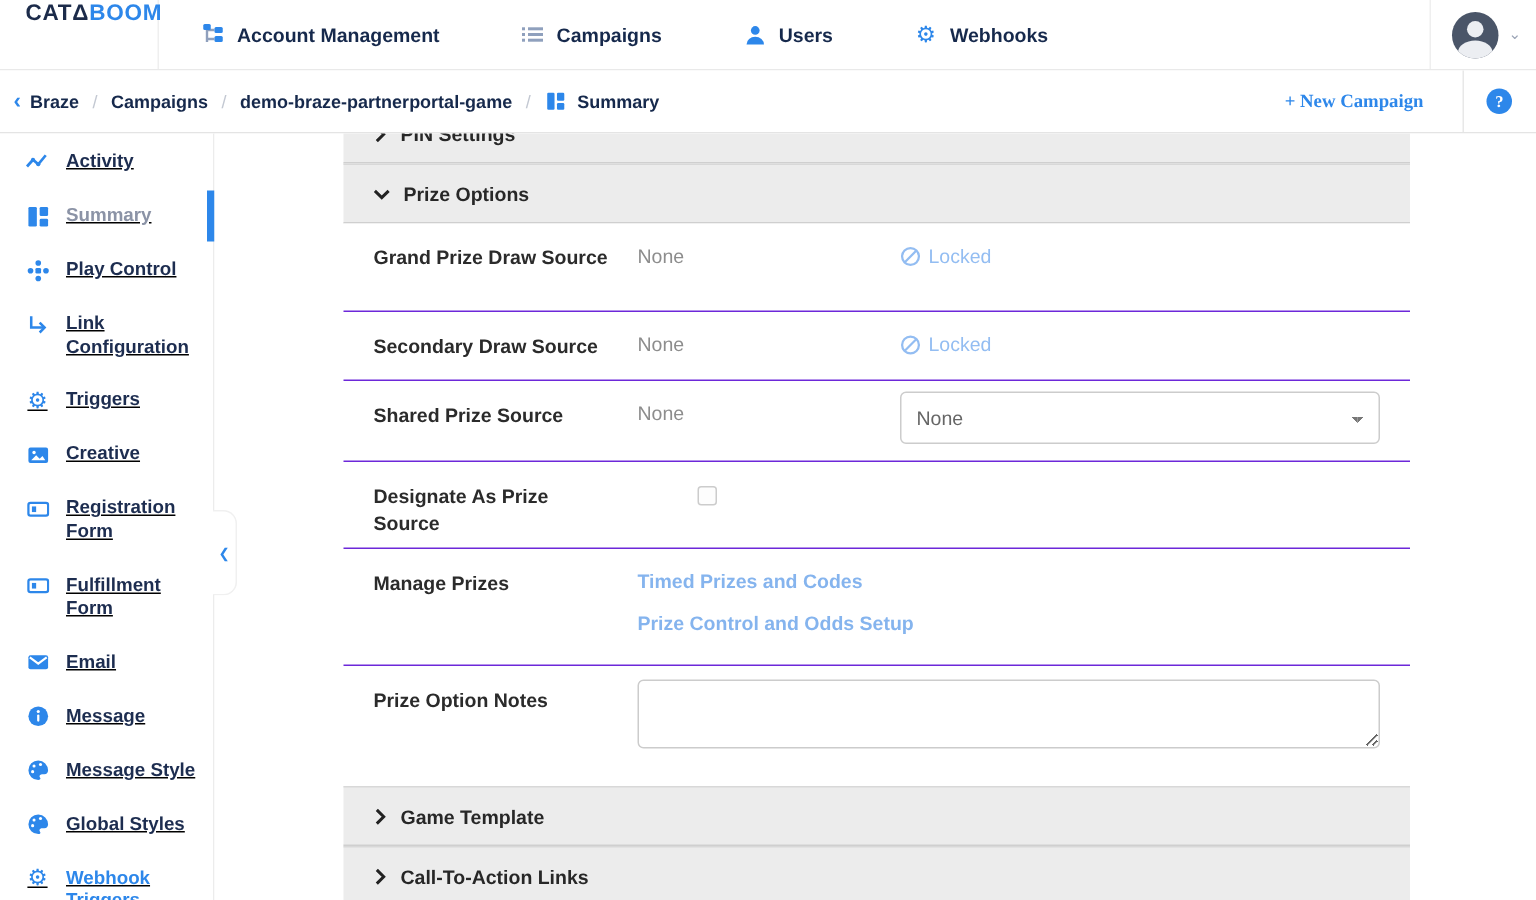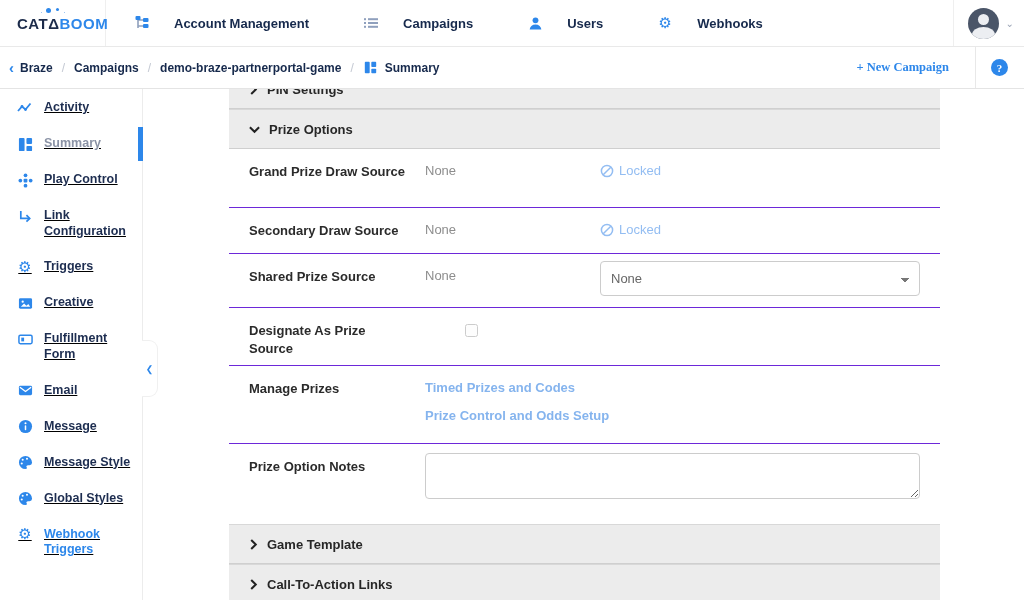--- a/index.html
+++ b/index.html
@@ -1,29 +1,29 @@
 <!DOCTYPE html>
 <html><head>
 <meta charset="utf-8">
 <style>
   * { margin:0; padding:0; box-sizing:border-box; }
   html,body { width:1024px; height:600px; overflow:hidden; background:#fff;
     font-family:"Liberation Sans", sans-serif; -webkit-font-smoothing:antialiased; }
 
   
   .header { height:47px; display:flex; align-items:center; border-bottom:1px solid #e9e9e9; background:#fff; }
-  .logo-wrap { width:106px; height:100%; display:flex; align-items:center; padding-left:17px; border-right:1px solid #efefef; position:relative; }
+  .logo-wrap { width:106px; height:100%; display:flex; padding-left:17px; border-right:1px solid #efefef; position:relative; }
   .logo { font-size:15px; font-weight:700; letter-spacing:.5px; white-space:nowrap; position:relative; }
   .logo .cat { color:#1c2b4a; }
   .logo .delta { color:#1c2b4a; }
   .logo .boom { color:#2d87ea; }
   .logo-dots { position:absolute; top:-7px; left:29px; width:5px; height:5px; border-radius:50%; background:#2d87ea;
     box-shadow:9px -1px 0 -1px #2d87ea, -7px 2px 0 -2px #7db4f0, 16px 2px 0 -2px #7db4f0; }
   .top-nav { display:flex; align-items:center; gap:54px; padding-left:28px; }
-  .nav-item { display:flex; align-items:center; gap:24px; cursor:pointer; }
+  .nav-item { display:flex; align-items:center; gap:8px; cursor:pointer; }
   .nav-item .lbl { font-size:13px; font-weight:700; color:#16294c; }
   .header-right { margin-left:auto; display:flex; align-items:center; height:100%; border-left:1px solid #efefef; padding:0 10px 0 14px; gap:7px; }
   .avatar { width:31px; height:31px; border-radius:50%; background:#4a5568; overflow:hidden; position:relative; cursor:pointer; }
   .avatar .head { position:absolute; left:10px; top:6px; width:11px; height:11px; border-radius:50%; background:#eceef2; }
   .avatar .body { position:absolute; left:4px; top:19px; width:23px; height:16px; border-radius:50%; background:#eceef2; }
   .caret { color:#9aa3b5; font-size:10px; cursor:pointer; }
 
   
   .crumb-bar { height:42px; display:flex; align-items:center; border-bottom:1px solid #e4e4e4; background:#fff; padding-left:9px; }
   .back-chevron { color:#2d87ea; font-size:15px; font-weight:700; margin-right:6px; cursor:pointer; line-height:1; }
@@ -222,20 +222,29 @@
       </span>
       <span class="lbl">Creative</span>
     </div>
     <div class="sb-item">
       <span class="sb-icn">
         <svg width="15" height="15" viewBox="0 0 16 16" fill="none" stroke="#2d87ea" stroke-width="1.6">
             <rect x="1" y="3.5" width="14" height="9" rx="1.5"></rect>
             <rect x="3.5" y="6" width="3" height="4" fill="#2d87ea" stroke="none"></rect>
           </svg>
       </span>
+      <span class="lbl">Registration Form</span>
+    </div>
+    <div class="sb-item">
+      <span class="sb-icn">
+        <svg width="15" height="15" viewBox="0 0 16 16" fill="none" stroke="#2d87ea" stroke-width="1.6">
+            <rect x="1" y="3.5" width="14" height="9" rx="1.5"></rect>
+            <rect x="3.5" y="6" width="3" height="4" fill="#2d87ea" stroke="none"></rect>
+          </svg>
+      </span>
       <span class="lbl">Fulfillment Form</span>
     </div>
     <div class="sb-item">
       <span class="sb-icn">
         <svg width="15" height="15" viewBox="0 0 16 16">
             <rect x="1" y="3" width="14" height="10" rx="1.5" fill="#2d87ea"></rect>
             <path d="M2 4.5 L8 9 L14 4.5" stroke="#fff" stroke-width="1.5" fill="none"></path>
           </svg>
       </span>
       <span class="lbl">Email</span>

